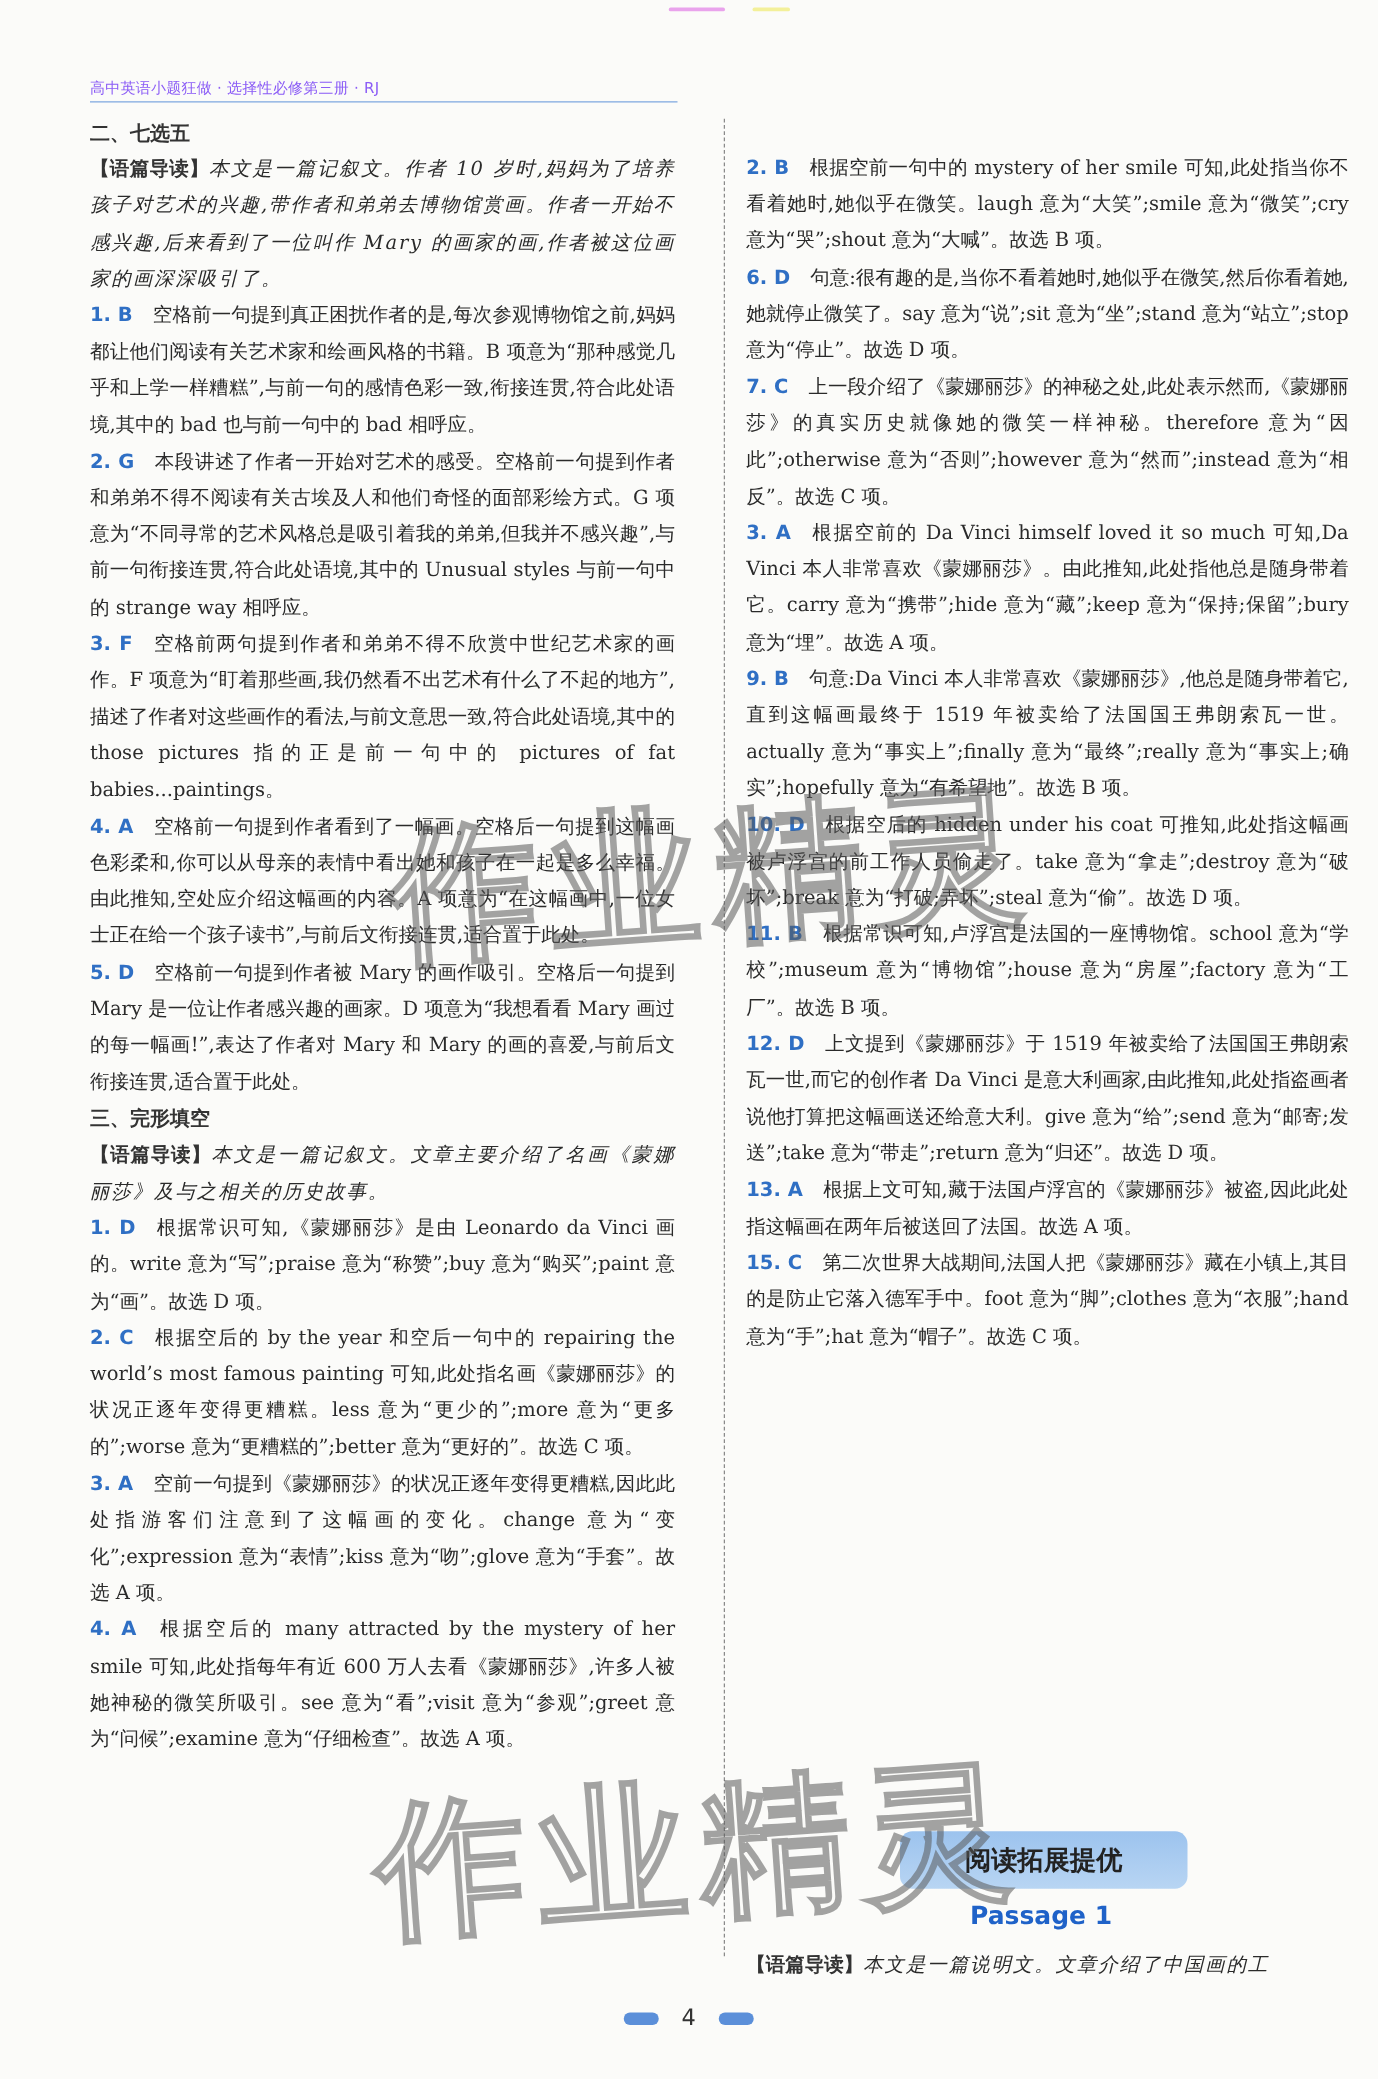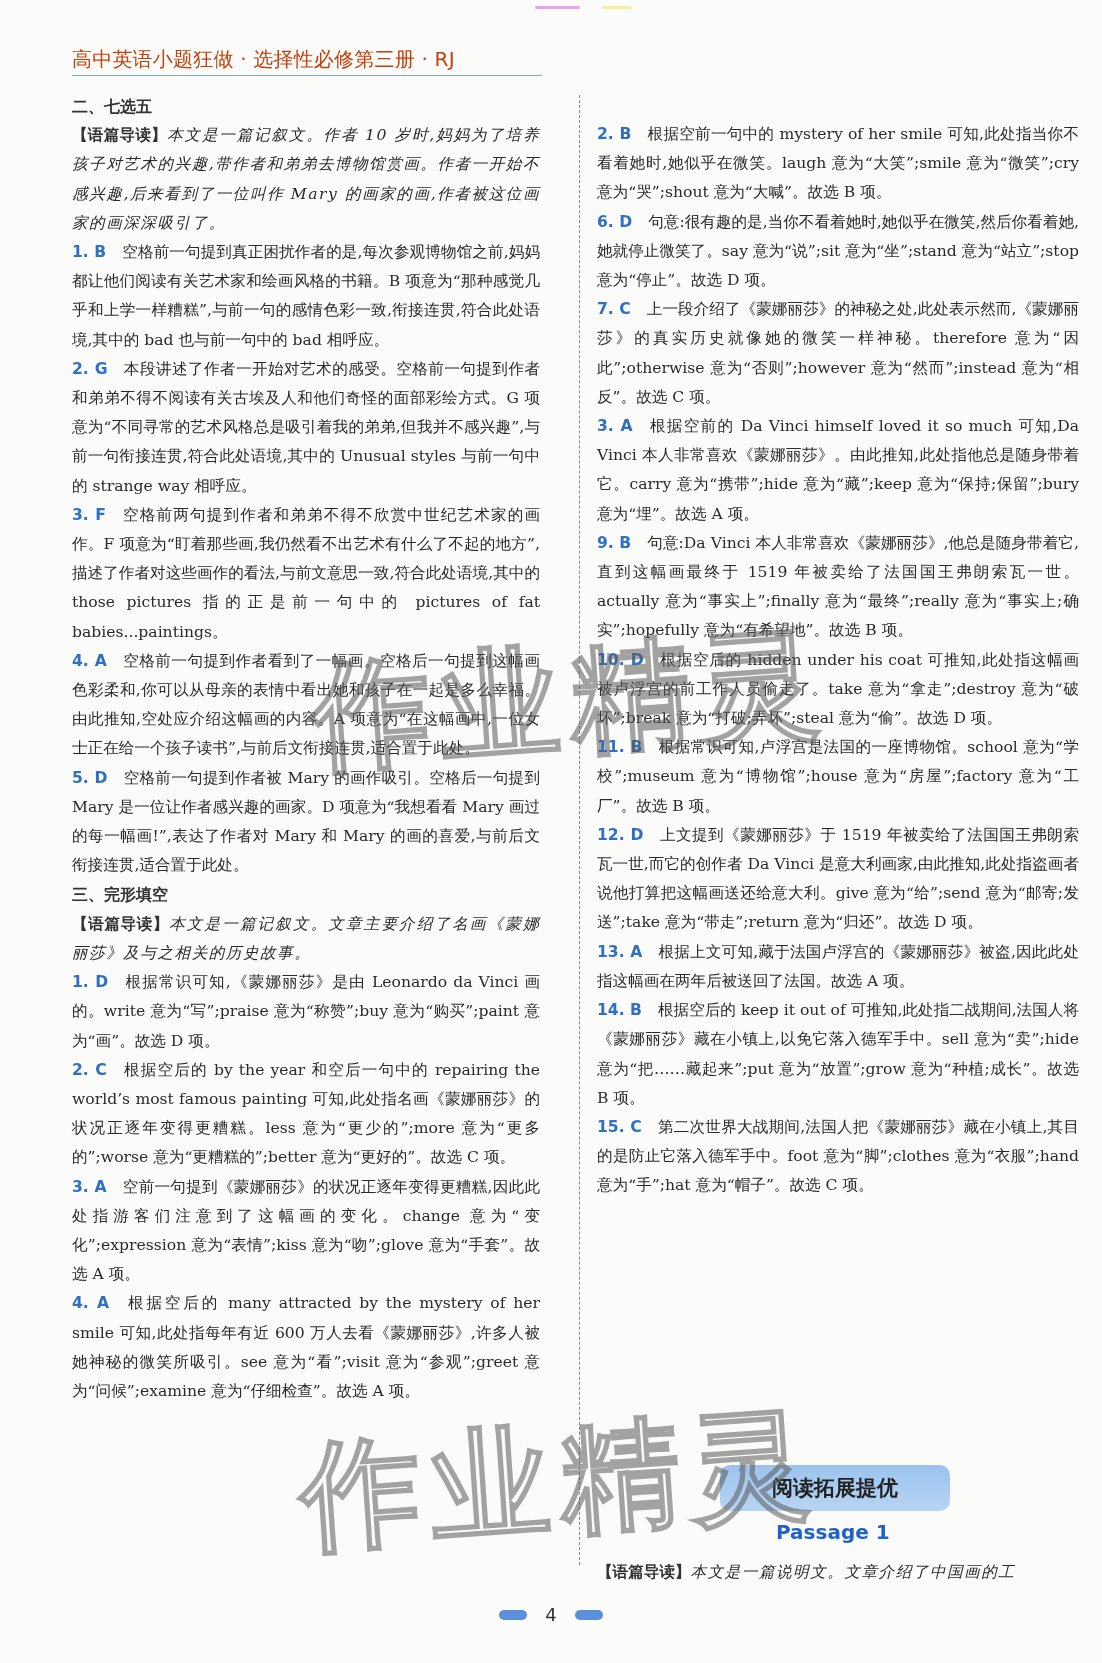--- a/index.html
+++ b/index.html
@@ -4,23 +4,23 @@
 <style>
   html, body { margin:0; padding:0; }
   body {
     width:1102px; height:1663px; position:relative; overflow:hidden;
     background:#fbfbf9;
     font-family:"DejaVu Serif","Liberation Serif",serif;
     color:#2a2a2a;
   }
   .topmark { position:absolute; top:6px; height:3px; border-radius:2px; }
   .header {
-    position:absolute; left:72px; top:46px; width:470px;
+    position:absolute; left:72px; top:62px; width:470px;
     font-family:"DejaVu Sans","Liberation Sans",sans-serif;
-    font-size:20px; color:#c2410c; letter-spacing:0.2px;
+    font-size:12px; color:#8b5cf6; letter-spacing:0.2px;
     border-bottom:1.5px solid #7fa8e0; padding-bottom:2px;
   }
   .col { position:absolute; top:92px; font-size:15.6px; line-height:29.2px; }
   .col.left { left:72px; width:468px; }
   .col.right { left:597px; width:482px; }
   .divider {
     position:absolute; left:579px; top:95px; height:1470px;
     border-left:1.5px dashed #8a8a8a;
   }
   .sec-title { font-family:"DejaVu Sans","Liberation Sans",sans-serif; font-weight:bold; font-size:16px; color:#333; }
@@ -78,21 +78,20 @@
 <div class="col right" style="top:120px;">
   <p><span class="qn">2. B</span><span>根据空前一句中的 mystery of her smile 可知,此处指当你不看着她时,她似乎在微笑。laugh 意为“大笑”;smile 意为“微笑”;cry 意为“哭”;shout 意为“大喊”。故选 B 项。</span></p>
   <p><span class="qn">6. D</span><span>句意:很有趣的是,当你不看着她时,她似乎在微笑,然后你看着她,她就停止微笑了。say 意为“说”;sit 意为“坐”;stand 意为“站立”;stop 意为“停止”。故选 D 项。</span></p>
   <p><span class="qn">7. C</span><span>上一段介绍了《蒙娜丽莎》的神秘之处,此处表示然而,《蒙娜丽莎》的真实历史就像她的微笑一样神秘。therefore 意为“因此”;otherwise 意为“否则”;however 意为“然而”;instead 意为“相反”。故选 C 项。</span></p>
   <p><span class="qn">3. A</span><span>根据空前的 Da Vinci himself loved it so much 可知,Da Vinci 本人非常喜欢《蒙娜丽莎》。由此推知,此处指他总是随身带着它。carry 意为“携带”;hide 意为“藏”;keep 意为“保持;保留”;bury 意为“埋”。故选 A 项。</span></p>
   <p><span class="qn">9. B</span><span>句意:Da Vinci 本人非常喜欢《蒙娜丽莎》,他总是随身带着它,直到这幅画最终于 1519 年被卖给了法国国王弗朗索瓦一世。actually 意为“事实上”;finally 意为“最终”;really 意为“事实上;确实”;hopefully 意为“有希望地”。故选 B 项。</span></p>
   <p><span class="qn">10. D</span><span>根据空后的 hidden under his coat 可推知,此处指这幅画被卢浮宫的前工作人员偷走了。take 意为“拿走”;destroy 意为“破坏”;break 意为“打破;弄坏”;steal 意为“偷”。故选 D 项。</span></p>
   <p><span class="qn">11. B</span><span>根据常识可知,卢浮宫是法国的一座博物馆。school 意为“学校”;museum 意为“博物馆”;house 意为“房屋”;factory 意为“工厂”。故选 B 项。</span></p>
   <p><span class="qn">12. D</span><span>上文提到《蒙娜丽莎》于 1519 年被卖给了法国国王弗朗索瓦一世,而它的创作者 Da Vinci 是意大利画家,由此推知,此处指盗画者说他打算把这幅画送还给意大利。give 意为“给”;send 意为“邮寄;发送”;take 意为“带走”;return 意为“归还”。故选 D 项。</span></p>
   <p><span class="qn">13. A</span><span>根据上文可知,藏于法国卢浮宫的《蒙娜丽莎》被盗,因此此处指这幅画在两年后被送回了法国。故选 A 项。</span></p>
-  <p><span class="qn">14. B</span><span>根据空后的 keep it out of 可推知,此处指二战期间,法国人将《蒙娜丽莎》藏在小镇上,以免它落入德军手中。sell 意为“卖”;hide 意为“把……藏起来”;put 意为“放置”;grow 意为“种植;成长”。故选 B 项。</span></p>
   <p><span class="qn">15. C</span><span>第二次世界大战期间,法国人把《蒙娜丽莎》藏在小镇上,其目的是防止它落入德军手中。foot 意为“脚”;clothes 意为“衣服”;hand 意为“手”;hat 意为“帽子”。故选 C 项。</span></p>
 </div>
 
 <div class="banner">阅读拓展提优</div>
 <div class="passage">Passage 1</div>
 <div class="passage-intro"><span class="intro-tag">【语篇导读】</span><span class="intro-body">本文是一篇说明文。文章介绍了中国画的工</span></div>
 
 <div class="watermark" style="left:310px;top:620px;transform:rotate(-4deg);">作业精灵</div>
 <div class="watermark" style="left:300px;top:1400px;transform:rotate(-4deg);">作业精灵</div>
 

